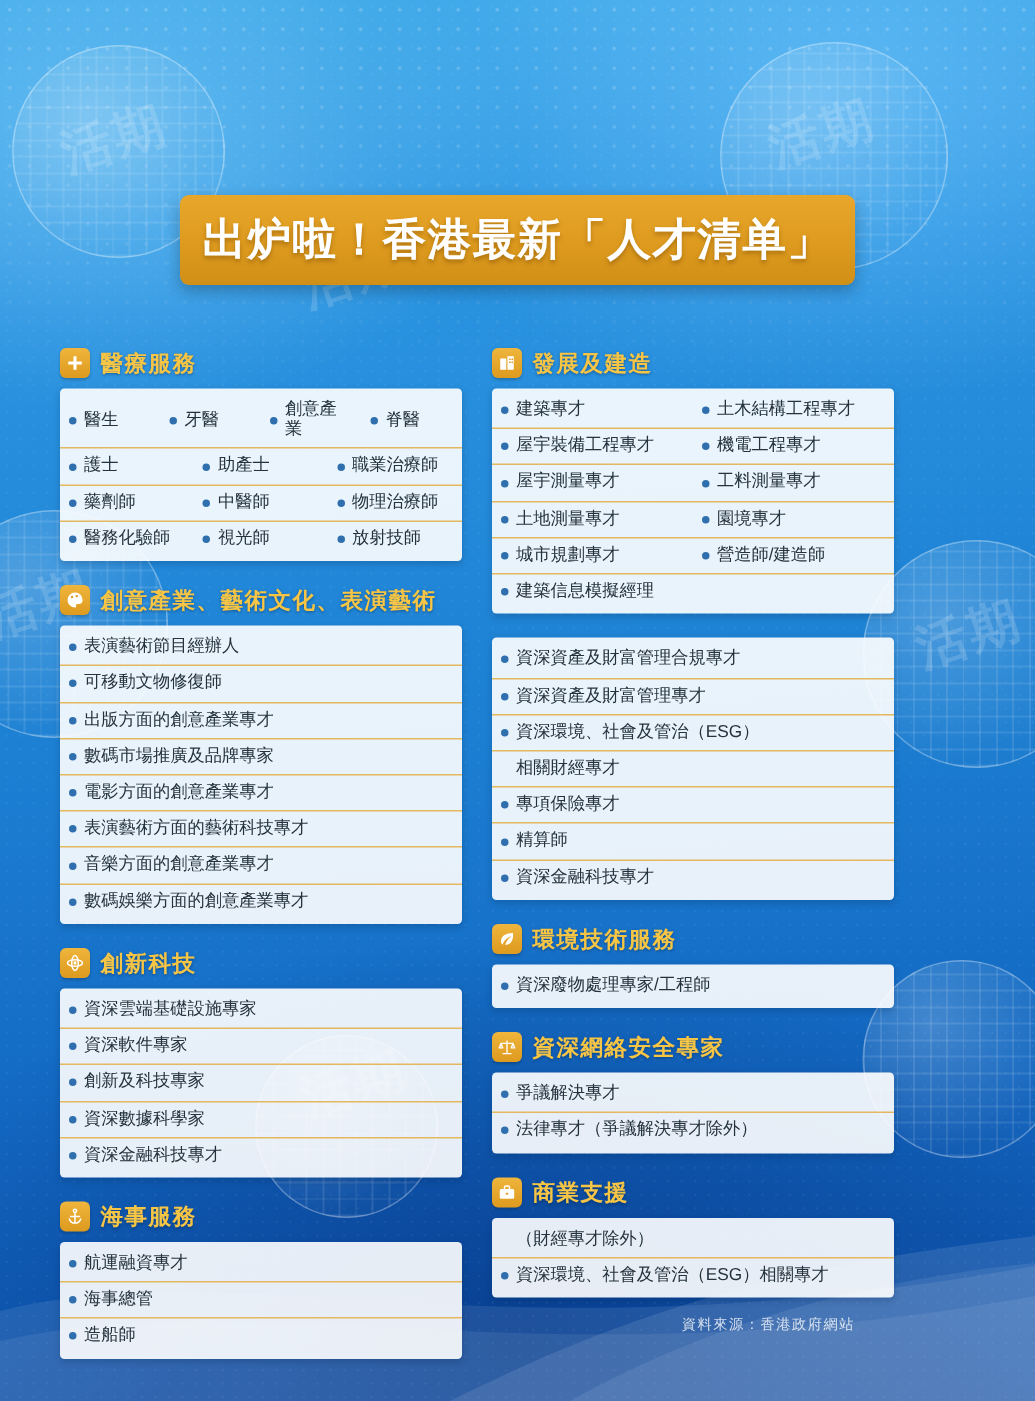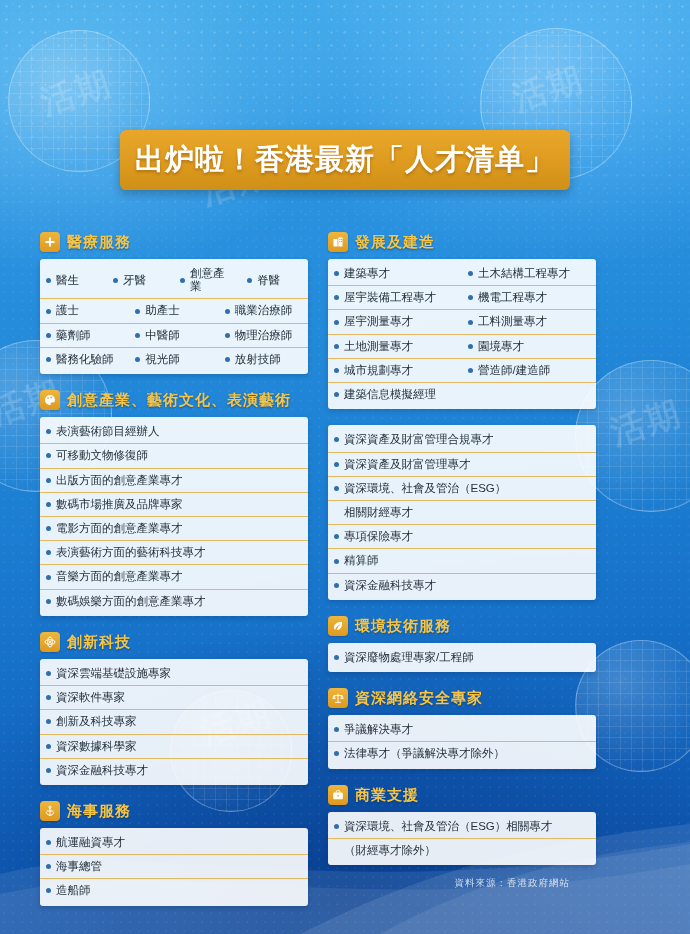--- a/index.html
+++ b/index.html
@@ -534,27 +534,27 @@
                 <rect x="1.2" y="3.6" width="9.6" height="6.6" rx="1" fill="#fff"></rect>
                 <path d="M4.3 3.6V2.6a1 1 0 0 1 1-1h1.4a1 1 0 0 1 1 1v1" fill="none" stroke="#fff" stroke-width="1"></path>
                 <rect x="5.2" y="6.2" width="1.6" height="1.2" fill="#dd9a1e"></rect>
               </svg>
           </span>
           <span class="gtitle">商業支援</span>
         </div>
         <div class="box">
           <div class="row">
               <span class="cell wide">
+                <span class="sub">（財經專才除外）</span>
+              </span>
+            </div>
+          <div class="row">
+              <span class="cell wide">
                 <i class="dot"></i>
                 <span>資深環境、社會及管治（ESG）相關專才</span>
-              </span>
-            </div>
-          <div class="row">
-              <span class="cell wide">
-                <span class="sub">（財經專才除外）</span>
               </span>
             </div>
         </div>
       </div>
 
     </div>
   </div>
 
   <div class="credit">資料來源：香港政府網站</div>
 </div>

